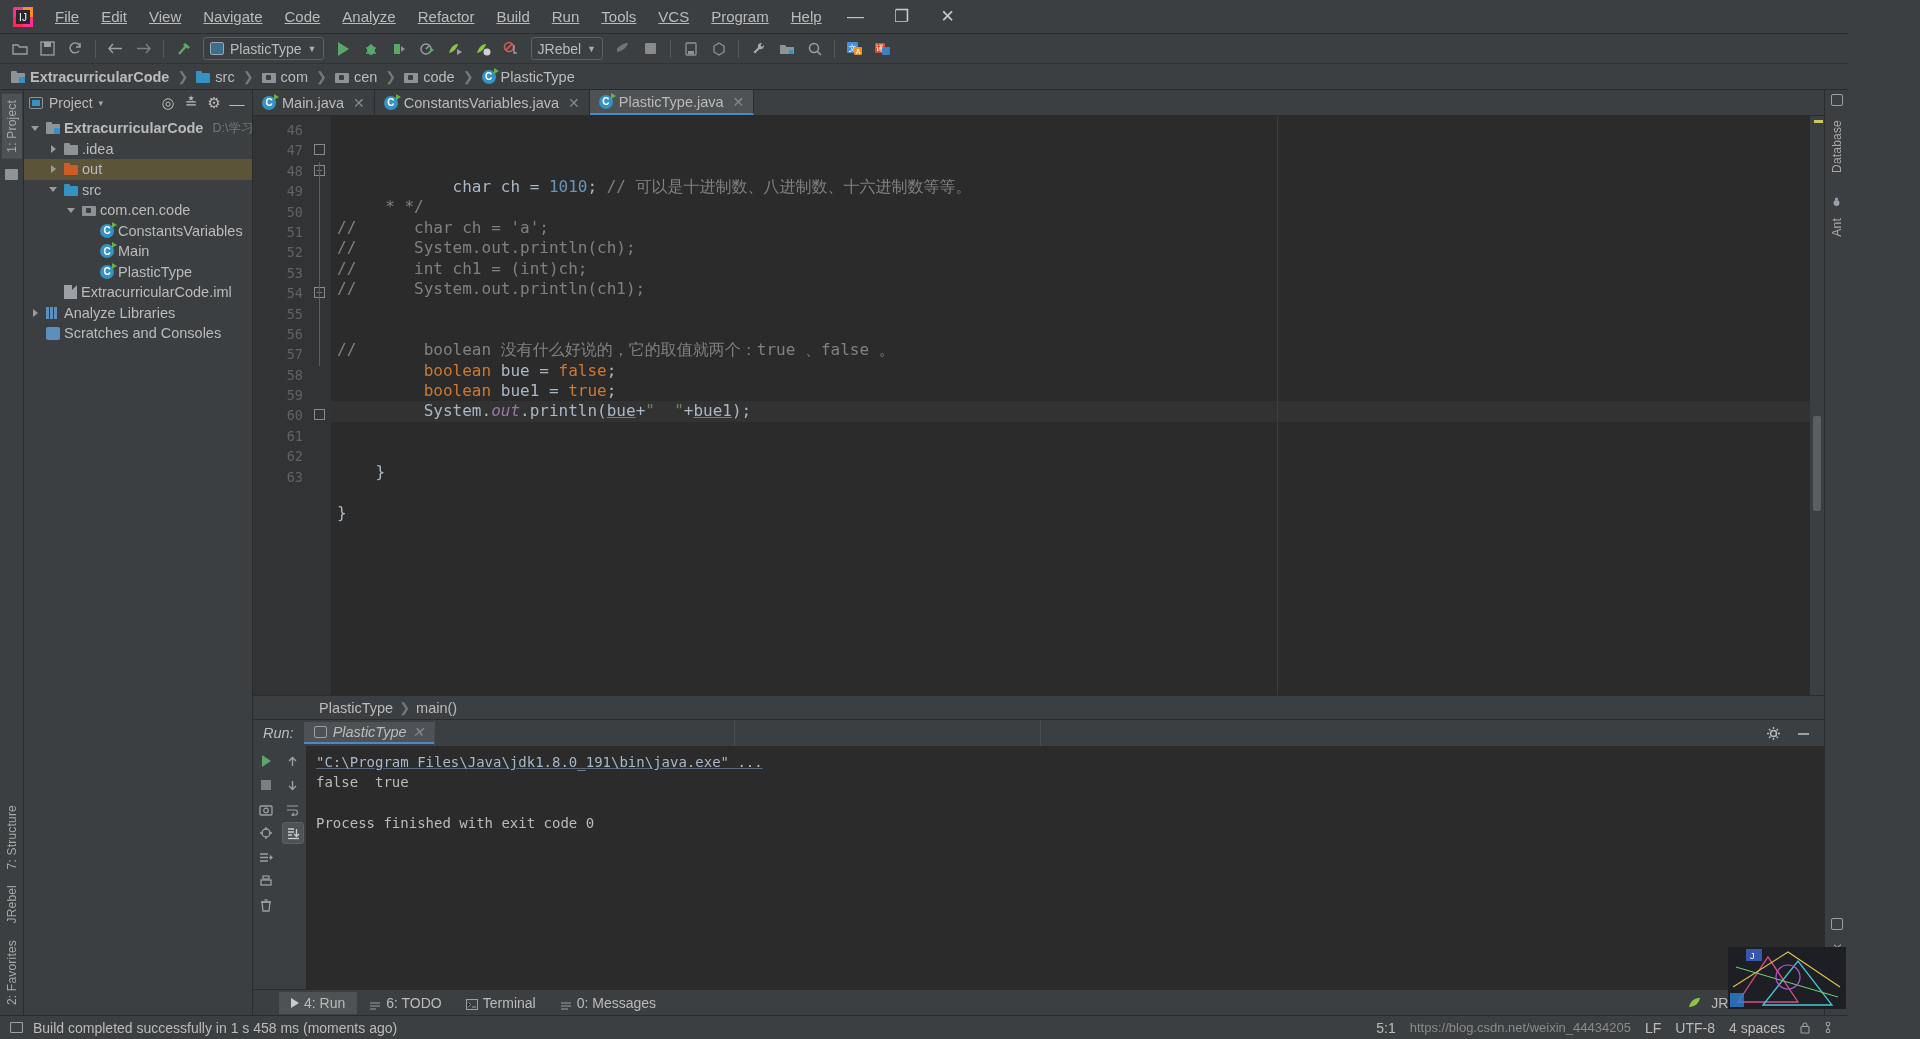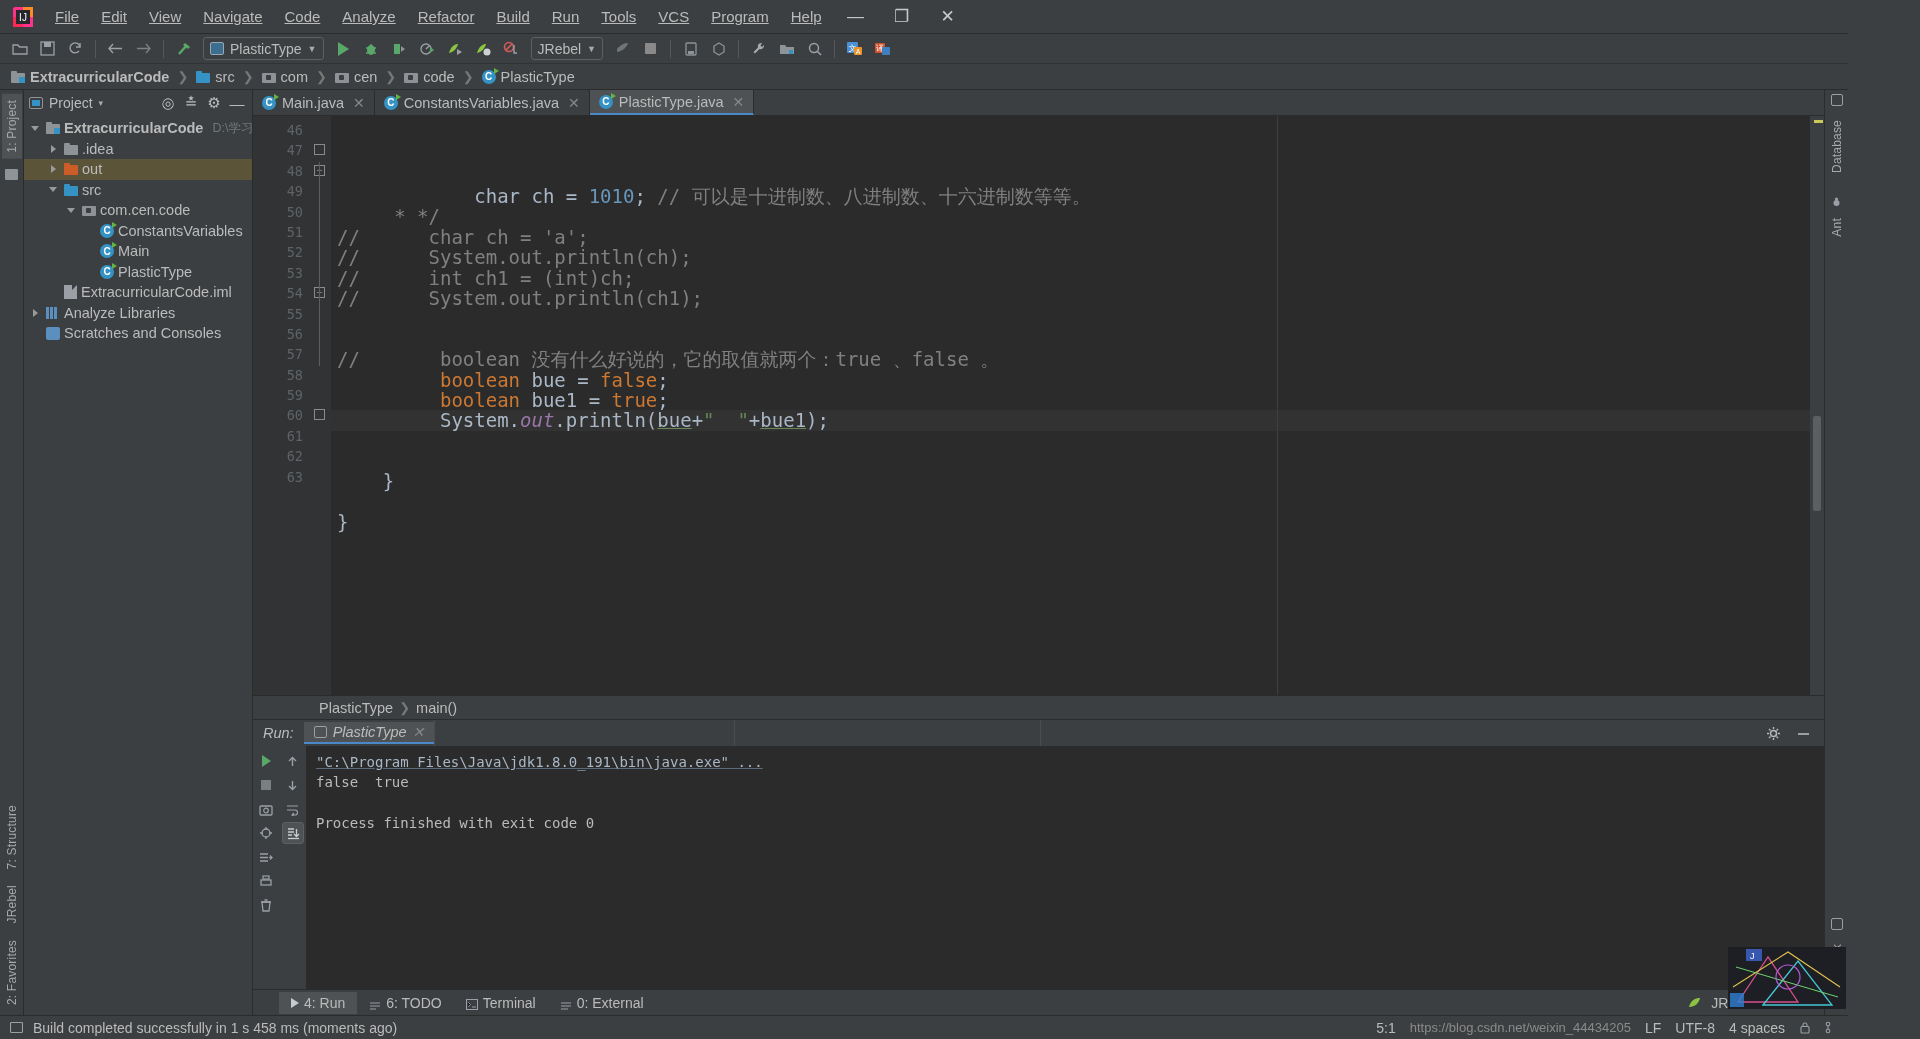--- a/index.html
+++ b/index.html
@@ -118,21 +118,21 @@
     width:20px;flex:0 0 20px;background:#313335;padding-top:4px;position:relative;
   }
   .fline{height:20.4px;position:relative;}
   .fold-sq{
     position:absolute;left:3px;top:4px;width:11px;height:11px;border:1px solid #8a8a8a;
     display:flex;align-items:center;justify-content:center;color:#8a8a8a;font-size:11px;line-height:1;
   }
   .fold-v{ position:absolute;left:8px;top:0;bottom:0;width:1px;background:#5c5f61;}
   .code{
     flex:1 1 auto; background:#2b2b2b; padding-top:4px; overflow:hidden;
-    font-family:"DejaVu Sans Mono", monospace; font-size:19px; color:#a9b7c6;
+    font-family:"DejaVu Sans Mono", monospace; font-size:16px; color:#a9b7c6;
     white-space:pre; position:relative;
   }
   .cline{ height:20.4px; line-height:20.4px; padding-left:6px;}
   .cline.hl{ background:#323232; }
   .kw{color:#cc7832;} .cmt{color:#808080;} .str{color:#6a8759;}
   .num{color:#6897bb;} .fld{color:#9876aa;font-style:italic;} .plain{color:#a9b7c6;}
   .und{ text-decoration:underline; text-decoration-color:#6a8759; }
 
   .right-margin{ position:absolute; top:0; bottom:0; left:946px; width:1px; background:#3c3f41;}
   .scroll-marks{
@@ -775,21 +775,21 @@
           <span style="display:inline-block;width:12px;height:11px;"><svg width="12" height="11">
                 <rect x="0.5" y="0.5" width="11" height="10" fill="none" stroke="#9aa0a6" stroke-width="1"></rect>
                 <path d="M2.5 3.5l2 2-2 2M6 8h4" stroke="#9aa0a6" stroke-width="1"></path>
               </svg></span>
           <span>Terminal</span>
         </div>
         <div class="btab">
           <span style="display:inline-block;width:12px;height:10px;"><svg width="12" height="10">
                 <path d="M1 2h10M1 5h10M1 8h7" stroke="#9aa0a6" stroke-width="1.2"></path>
               </svg></span>
-          <span>0: External</span>
+          <span>0: Messages</span>
         </div>
         <div class="bottom-right">
           <span style="display:inline-block;width:15px;height:14px;"><svg width="15" height="14">
                 <path d="M1 11c2-7 6-9 11-9-1 5-5 9-11 9z" fill="#8ac441"></path>
               </svg></span>
           <span>JRebel Console</span>
         </div>
       </div>
     </div>
 

